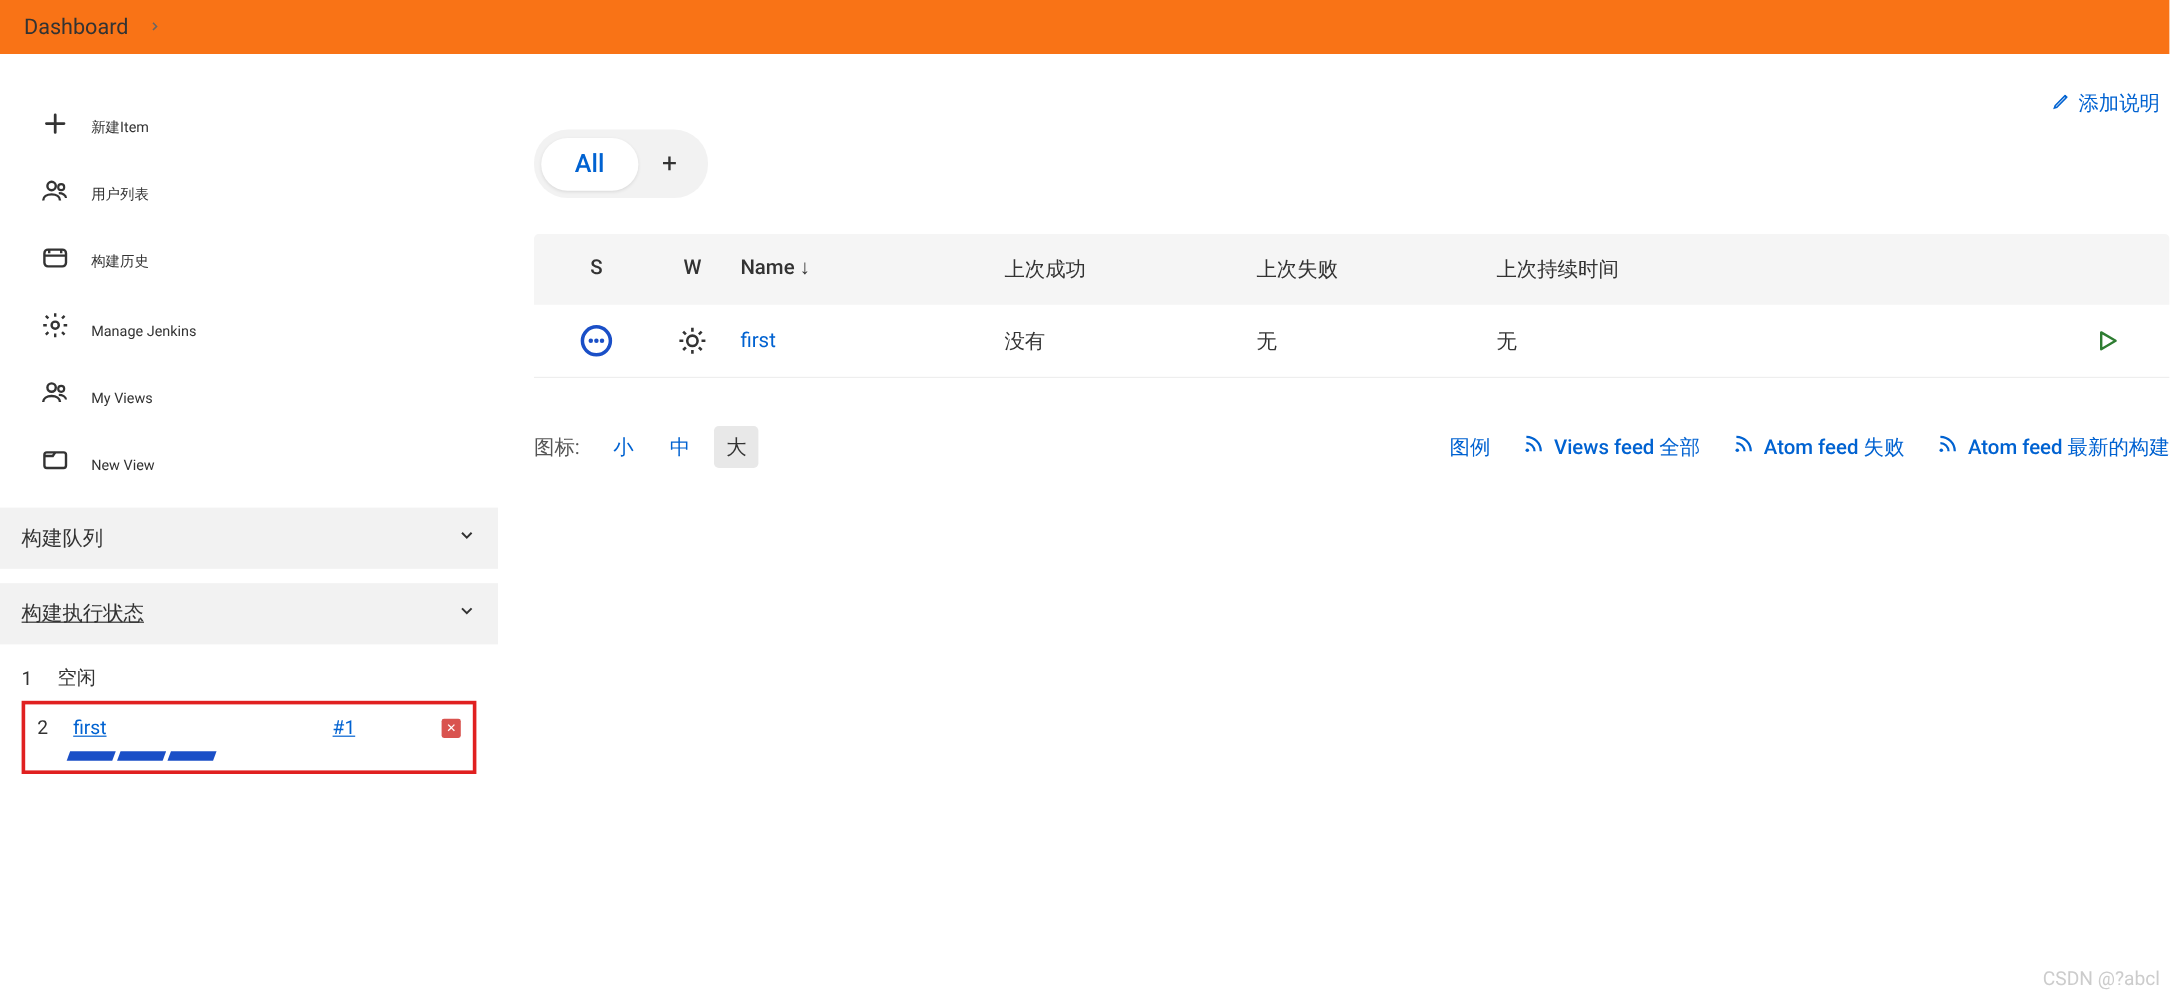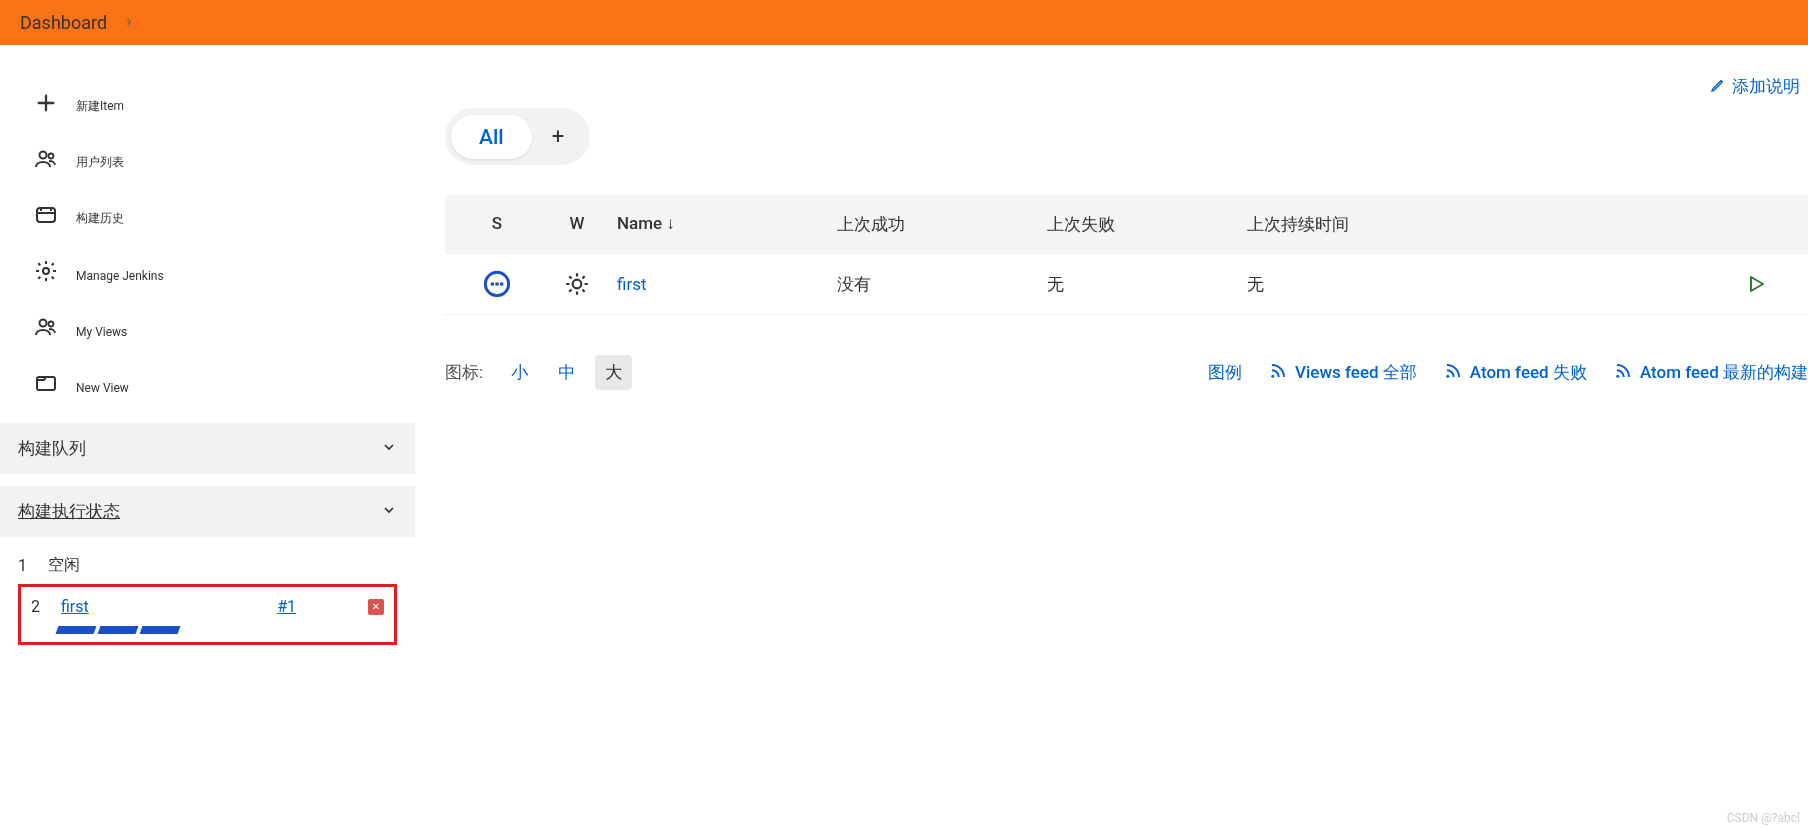--- a/index.html
+++ b/index.html
@@ -48,21 +48,21 @@
     .weather-icon-svg { width: 26px; height: 26px; }
     .play-icon { cursor: pointer; }
     
     .table-footer { display: flex; align-items: center; margin-top: 40px; font-size: 17px; gap: 10px; flex-wrap: wrap; }
     .footer-label { color: #555; margin-right: 8px; }
     .size-btn { padding: 6px 10px; color: #0062d1; cursor: pointer; font-weight: 500; }
     .size-btn.active { background: #e8e8e8; color: #333; border-radius: 4px; }
     .footer-links { margin-left: auto; display: flex; gap: 27px; }
     .footer-link { color: #0062d1; display: flex; align-items: center; gap: 8px; cursor: pointer; font-weight: 500; }
     
-    .watermark { position: fixed; bottom: 4px; right: 8px; font-size: 12px; color: #ccc; }
+    .watermark { position: fixed; bottom: 4px; right: 8px; font-size: 16px; color: #ccc; }
   </style>
 </head>
 <body>
 
 <div class="breadcrumb-bar">
   <span class="breadcrumb-item">Dashboard</span>
   <span class="breadcrumb-chevron">
     <svg width="12" height="12" viewBox="0 0 24 24" fill="none">
         <path d="M9 6l6 6-6 6" stroke="#666" stroke-width="2.5"></path>
       </svg>

